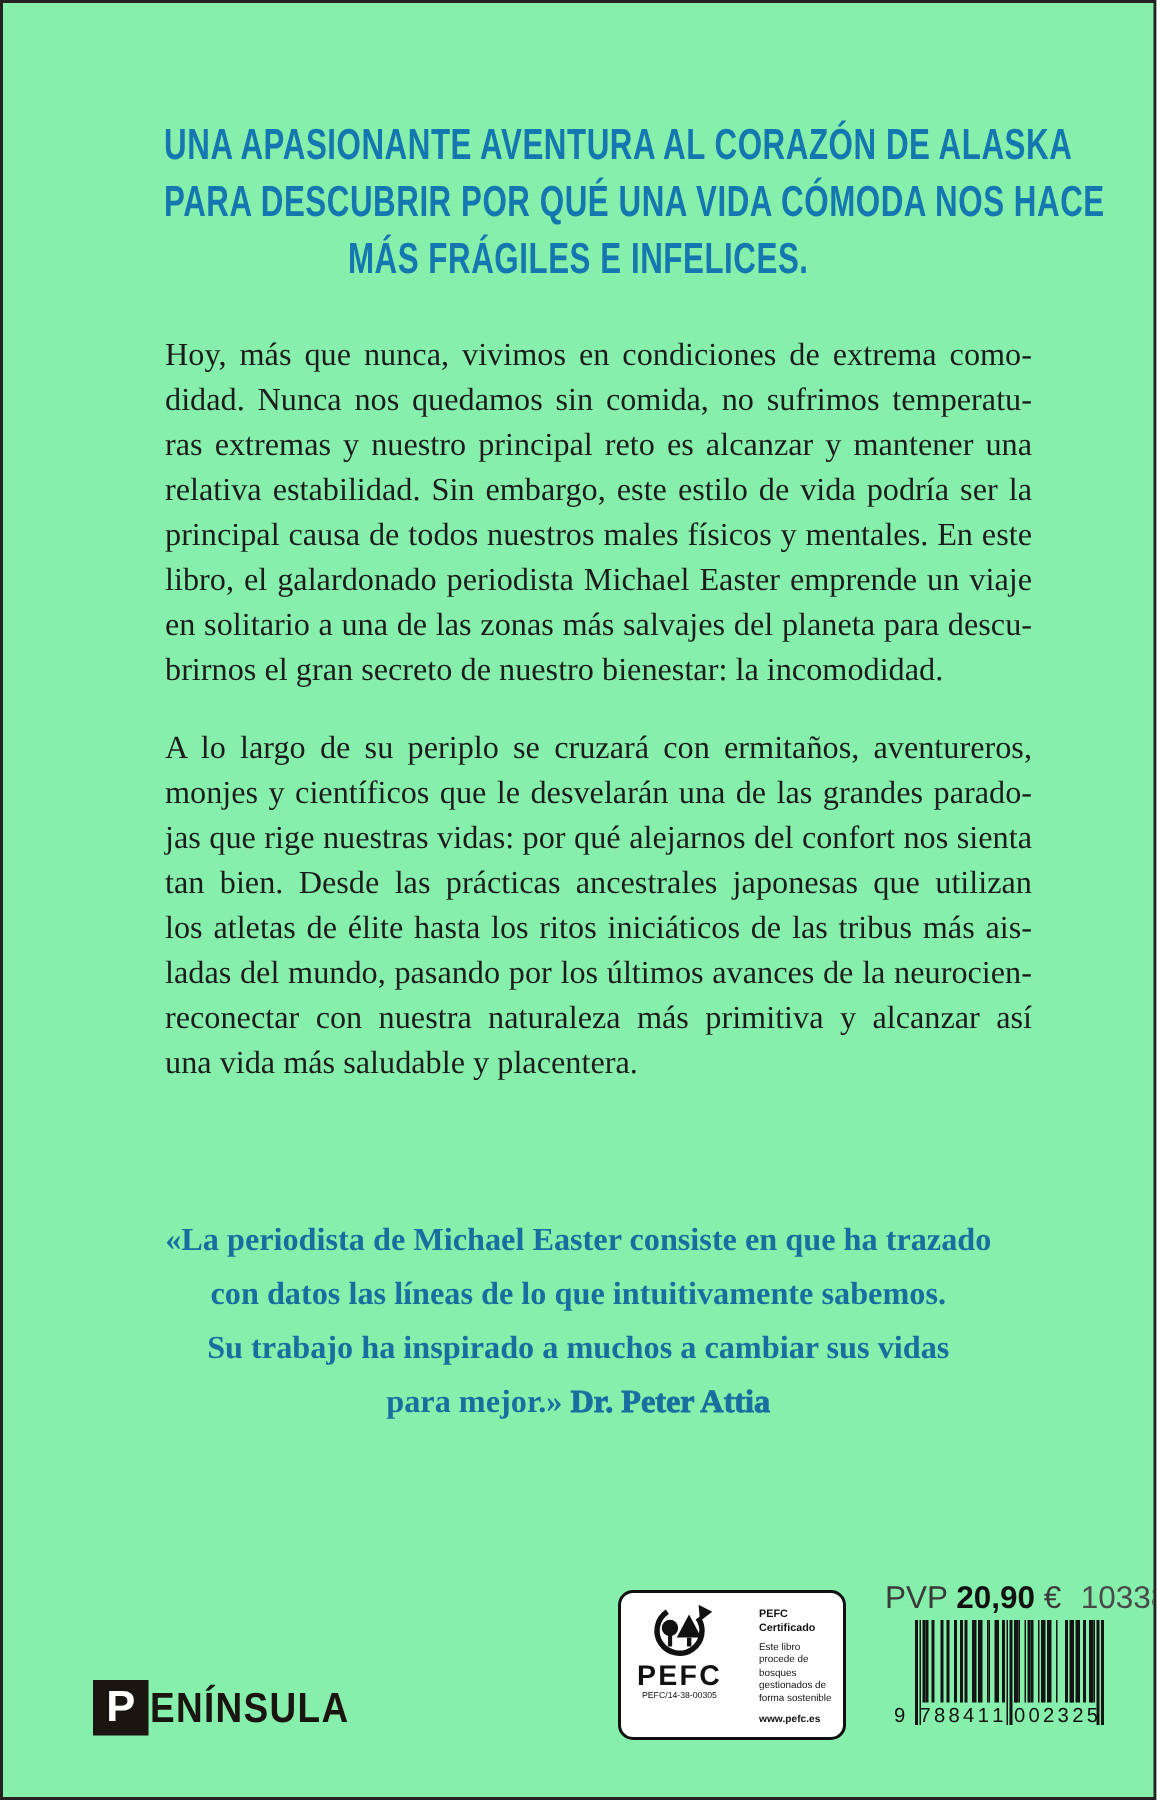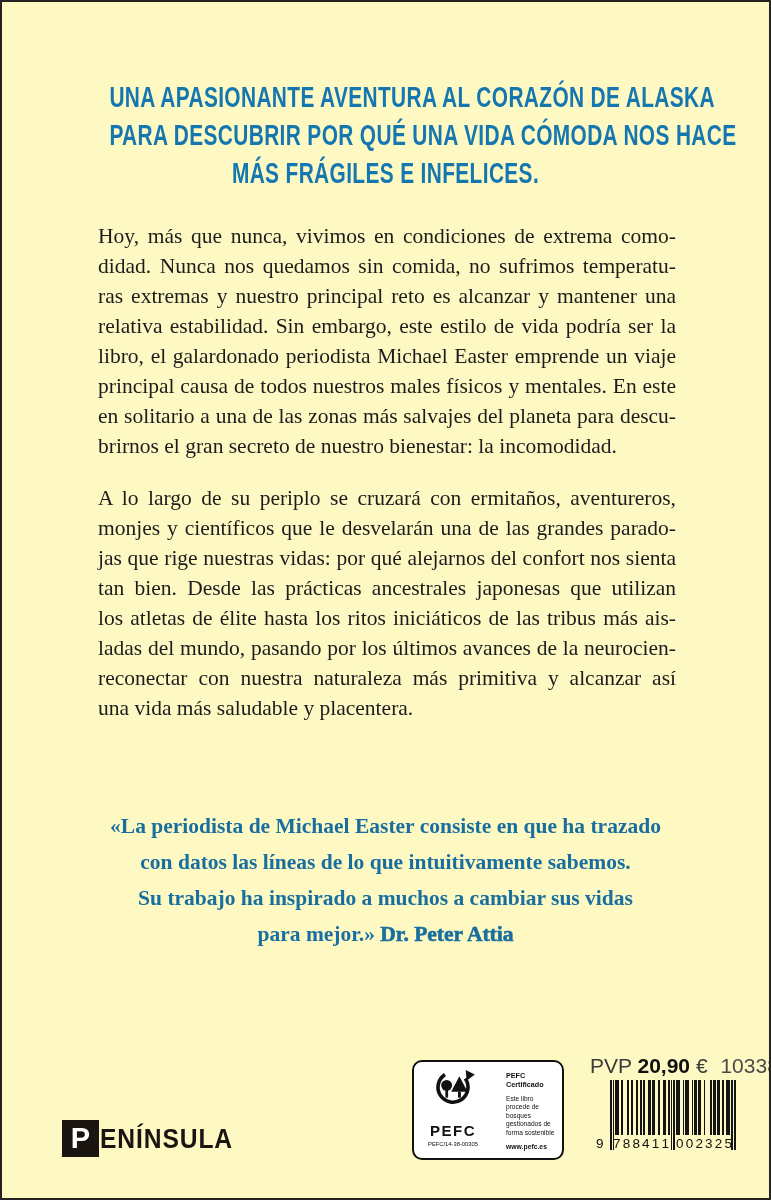--- a/index.html
+++ b/index.html
@@ -1,31 +1,31 @@
 <!DOCTYPE html>
 <html><head>
 <meta charset="utf-8">
 <style>
   html,body{margin:0;padding:0;background:#e8e8e8;}
   .page{
     position:relative;width:771px;height:1200px;margin:0 auto;
-    background:#fef9c3;border:2px solid #262123;box-sizing:border-box;
+    background:#86efac;border:2px solid #262123;box-sizing:border-box;
     font-family:"Liberation Serif",serif;overflow:hidden;
   }
   
   .headline{
     position:absolute;top:76px;left:0;right:0;text-align:center;
     color:var(--accent,#1577b0);
     font-family:"Liberation Sans",sans-serif;font-weight:700;
     font-size:29px;line-height:38px;
   }
   .hl-line{transform:scaleX(0.72);transform-origin:center;white-space:nowrap;letter-spacing:0.5px;}
   
   .body-para{
-    position:absolute;left:96px;width:578px;
+    position:absolute;left:108px;width:578px;
     color:var(--text,#1c1c1c);font-size:21.5px;line-height:30px;
   }
   #para1{top:219px;}
   #para2{top:481px;}
   .body-line{text-align:justify;text-align-last:justify;}
   .body-line.last{text-align:justify;text-align-last:left;}
   .body-line .it{font-style:italic;}
   
   .quote{
     position:absolute;top:806px;left:80px;right:80px;text-align:center;
@@ -46,21 +46,21 @@
     transform-origin:left center;margin-left:1px;
   }
   
   .pefc-box{
     position:absolute;left:410px;top:1058px;width:152px;height:100px;
     border:2px solid #111;border-radius:10px;box-sizing:border-box;
     display:flex;gap:5px;padding:7px 7px 5px 7px;background:#fff;
     font-family:"Liberation Sans",sans-serif;color:#111;
   }
   .pefc-left{width:64px;display:flex;flex-direction:column;align-items:center;}
-  .pefc-word{font-weight:700;font-size:15px;letter-spacing:1.5px;line-height:15px;margin-top:14px;}
+  .pefc-word{font-weight:700;font-size:19px;letter-spacing:1.5px;line-height:15px;margin-top:1px;}
   .pefc-code{font-size:5.8px;margin-top:3px;white-space:nowrap;}
   .pefc-right{flex:1;display:flex;flex-direction:column;justify-content:space-between;padding:2px 0 3px 0;margin-left:16px;}
   .pefc-cert{font-weight:700;font-size:7.2px;}
   .pefc-desc{font-size:6.6px;line-height:8.5px;}
   .pefc-url{font-weight:700;font-size:6.8px;}
   
   .price-line{
     position:absolute;left:588px;top:1052px;width:150px;
     font-family:"Liberation Sans",sans-serif;font-size:21px;color:#3a3a3a;
     white-space:nowrap;
@@ -89,22 +89,22 @@
       <div class="hl-line">UNA APASIONANTE AVENTURA AL CORAZÓN DE ALASKA</div>
       <div class="hl-line">PARA DESCUBRIR POR QUÉ UNA VIDA CÓMODA NOS HACE</div>
       <div class="hl-line last">MÁS FRÁGILES E INFELICES.</div>
     </div>
 
   <div class="body-para" id="para1">
       <div class="body-line">Hoy, más que nunca, vivimos en condiciones de extrema como-</div>
       <div class="body-line">didad. Nunca nos quedamos sin comida, no sufrimos temperatu-</div>
       <div class="body-line">ras extremas y nuestro principal reto es alcanzar y mantener una</div>
       <div class="body-line">relativa estabilidad. Sin embargo, este estilo de vida podría ser la</div>
+      <div class="body-line">principal causa de todos nuestros males físicos y mentales. En este</div>
       <div class="body-line">libro, el galardonado periodista Michael Easter emprende un viaje</div>
-      <div class="body-line">principal causa de todos nuestros males físicos y mentales. En este</div>
       <div class="body-line">en solitario a una de las zonas más salvajes del planeta para descu-</div>
       <div class="body-line last">brirnos el gran secreto de nuestro bienestar: la incomodidad.</div>
     </div>
   <div class="body-para" id="para2">
       <div class="body-line">A lo largo de su periplo se cruzará con ermitaños, aventureros,</div>
       <div class="body-line">monjes y científicos que le desvelarán una de las grandes parado-</div>
       <div class="body-line">jas que rige nuestras vidas: por qué alejarnos del confort nos sienta</div>
       <div class="body-line">tan bien. Desde las prácticas ancestrales japonesas que utilizan</div>
       <div class="body-line">los atletas de élite hasta los ritos iniciáticos de las tribus más ais-</div>
       <div class="body-line">ladas del mundo, pasando por los últimos avances de la neurocien-</div>

